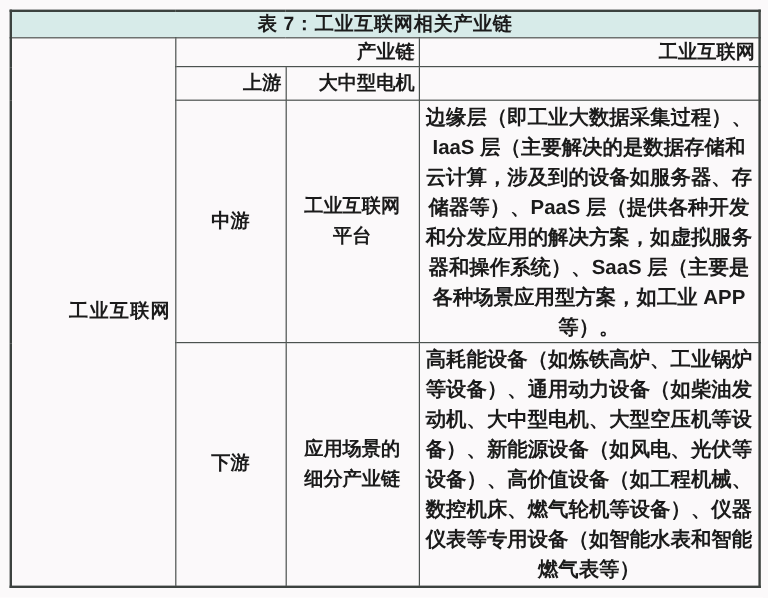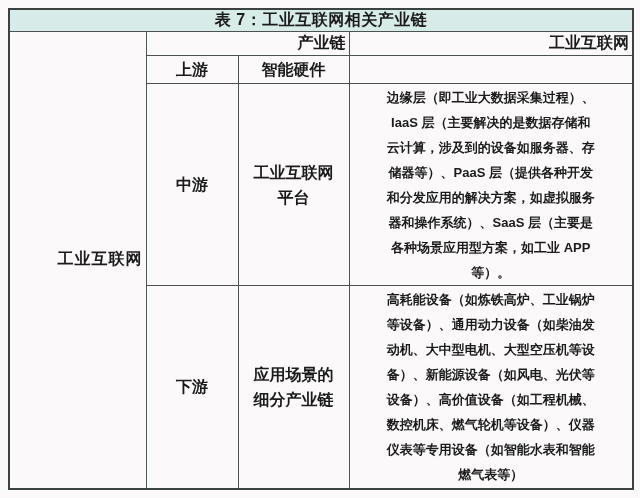--- a/index.html
+++ b/index.html
@@ -43,34 +43,35 @@
     font-size: 16px;
     text-align: right;
   }
   td.root-cell {
     font-size: 17px;
     letter-spacing: 1px;
   }
   tr.row-up td {
     height: 28px;
     font-size: 16px;
+    text-align: right;
   }
   tr.row-mid td {
     height: 202px;
   }
   tr.row-down td {
     height: 203px;
   }
   td.stage-cell, td.segment-cell {
     font-size: 16px;
     white-space: pre-line;
     line-height: 25px;
   }
   td.details-cell {
-    font-size: 13px;
+    font-size: 17px;
     line-height: 25px;
     white-space: pre-line;
     text-align: center;
     padding: 1px 2px;
   }
 </style>
 </head>
 <body>
 
 <div class="canvas">
@@ -85,21 +86,21 @@
       <tr>
         <td colspan="4" class="title-cell">表 7：工业互联网相关产业链</td>
       </tr>
       <tr class="hdr-row">
         <td rowspan="4" class="root-cell">工业互联网</td>
         <td colspan="2">产业链</td>
         <td>工业互联网</td>
       </tr>
       <tr class="row-up">
         <td class="stage-cell">上游</td>
-        <td class="segment-cell">智能硬件</td>
+        <td class="segment-cell">大中型电机</td>
         <td class="details-cell"></td>
       </tr>
       <tr class="row-mid">
         <td class="stage-cell">中游</td>
         <td class="segment-cell">工业互联网
 平台</td>
         <td class="details-cell">边缘层（即工业大数据采集过程）、
 IaaS 层（主要解决的是数据存储和
 云计算，涉及到的设备如服务器、存
 储器等）、PaaS 层（提供各种开发

